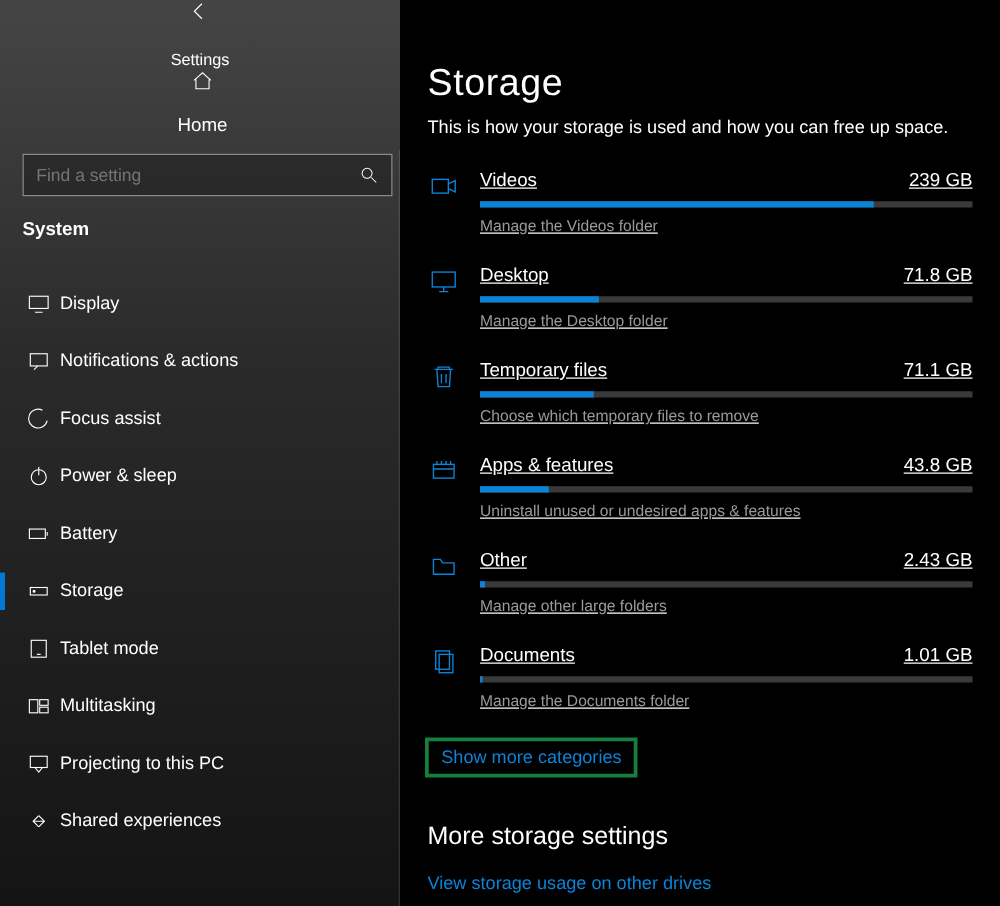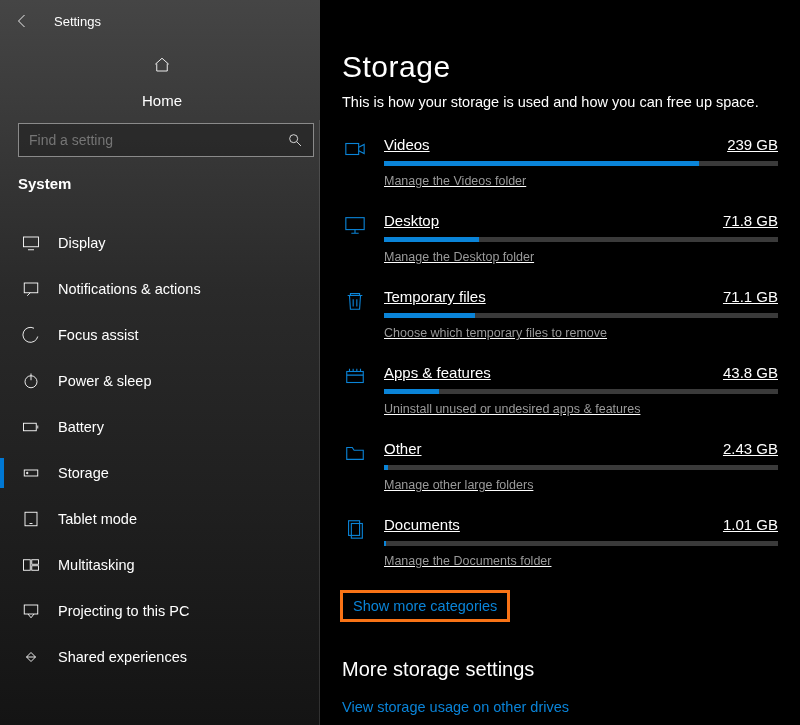--- a/index.html
+++ b/index.html
@@ -6,21 +6,21 @@
   html, body { width: 800px; height: 725px; background: #000; color: #fff; overflow: hidden; }
   .app { display: flex; width: 800px; height: 725px; }
 
   
   .sidebar {
     width: 320px; height: 725px;
     background: linear-gradient(180deg, #454545 0%, #2a2a2a 40%, #141414 100%);
     padding: 0;
     position: relative;
   }
-  .sb-top { display: flex; align-items: center; height: 42px; padding: 0 14px; gap: 22px; }
+  .sb-top { display: flex; align-items: center; height: 42px; padding: 0 30px; gap: 22px; flex-direction: column; }
   .sb-top .back { width: 18px; display:flex; }
   .sb-top .title { font-size: 13px; }
 
   .home-row { display:flex; align-items:center; gap:18px; padding: 14px 18px 14px 22px; flex-direction: column; }
   .home-row span.icon { width:18px; display:flex; }
   .home-row .label { font-size: 15px; }
 
   .search-wrap { padding: 0 6px 14px 18px; }
   .search {
     width: 100%; height: 34px;
@@ -31,21 +31,21 @@
   .search input {
     flex:1; background:transparent; border:none; outline:none;
     color:#ccc; font-size:14px;
   }
   .search .sicon { width:16px; display:flex; }
 
   .section-label { font-weight:600; font-size:15px; padding: 4px 18px 10px 18px; }
 
   .nav { margin-top: 18px; }
   .nav-item {
-    display:flex; align-items:center; gap:18px;
+    display:flex; align-items:center; gap:8px;
     height: 46px; padding: 0 18px 0 22px;
     font-size: 14.5px; cursor: pointer;
     position: relative;
   }
   .nav-item .icon { width:18px; height:18px; display:flex; align-items:center; justify-content:center; }
   .nav-item.active::before {
     content:""; position:absolute; left:0; top:8px; bottom:8px; width:4px; background:#0078d4;
   }
 
   .divider-right {
@@ -64,21 +64,21 @@
   .cat .body { flex:1; }
   .cat .row1 { display:flex; justify-content:space-between; align-items:baseline; margin-bottom:8px; }
   .cat .name { font-size:15px; }
   .cat .size { font-size:15px; color:#fff; }
   .cat .bar { height:5px; width:100%; background:#3a3a3a; margin-bottom:8px; position:relative; }
   .cat .bar .fill { position:absolute; left:0; top:0; bottom:0; background:#0a84d8; }
   .cat .desc { font-size:12.5px; color:#9a9a9a; }
 
   .show-more {
     display:inline-block; color:#0a84d8; font-size:14.5px;
-    border:3px solid #f97316; padding:5px 10px; margin-left:-2px; margin-top:-2px;
+    border:3px solid #15803d; padding:5px 10px; margin-left:-2px; margin-top:-2px;
     cursor:pointer;
   }
 
   .more-heading { font-size:20px; font-weight:400; margin-top:36px; margin-bottom:18px; }
   .link { color:#0a84d8; font-size:14.5px; display:block; margin-bottom:16px; cursor:pointer; }
 
   svg { stroke:#fff; fill:none; stroke-width:1.2; }
   .cicon svg { stroke:#0a84d8; }
 </style>
 </head>

